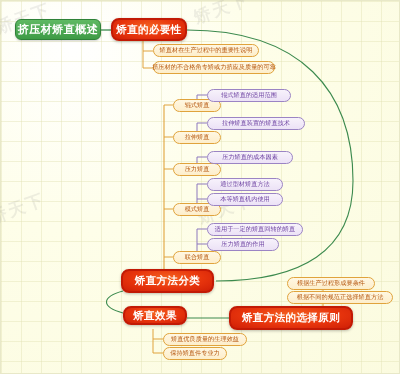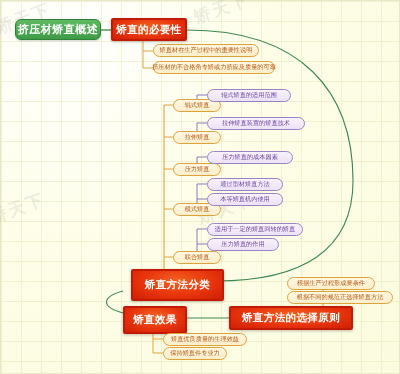--- a/index.html
+++ b/index.html
@@ -29,21 +29,21 @@
     border:1px solid #2f8238;
     border-radius:6px;
     color:#ffffff;font-weight:bold;font-size:11px;
     letter-spacing:.5px;
     box-shadow:0 1px 2px rgba(0,0,0,.18);
   }
   
   .n-red{
     background:radial-gradient(ellipse at 50% 35%, #f4621f 0%, #e8350d 55%, #cf1f06 100%);
     border:2px solid #c21a05;
-    border-radius:2px;
+    border-radius:8px;
     color:#ffffff;font-weight:bold;font-size:10.5px;
     letter-spacing:.4px;
     box-shadow:0 1px 3px rgba(0,0,0,.25);
   }
   
   .n-orange{
     background:linear-gradient(#fff7e2,#fdeecb);
     border:1px solid #e0a33c;
     border-radius:7px;
     color:#b4540c;font-size:6.2px;
@@ -115,23 +115,23 @@
   <div class="node n-purple" style="left:206px;top:150px;width:86px;height:13px;">压力矫直的成本因素</div>
 
   <div class="node n-orange" style="left:172px;top:202px;width:48px;height:13px;">模式矫直</div>
   <div class="node n-purple" style="left:206px;top:177px;width:76px;height:13px;">通过型材矫直方法</div>
   <div class="node n-purple" style="left:206px;top:192px;width:76px;height:13px;">本等矫直机内使用</div>
 
   <div class="node n-orange" style="left:172px;top:250px;width:48px;height:13px;">联合矫直</div>
   <div class="node n-purple" style="left:206px;top:222px;width:96px;height:13px;">适用于一定的矫直回转的矫直</div>
   <div class="node n-purple" style="left:206px;top:237px;width:72px;height:13px;">压力矫直的作用</div>
 
-  <div class="node n-red" style="left:130px;top:268px;width:93px;height:32px;">矫直方法分类</div>
+  <div class="node n-red" style="left:120px;top:268px;width:93px;height:24px;">矫直方法分类</div>
 
-  <div class="node n-red" style="left:122px;top:305px;width:64px;height:28px;">矫直效果</div>
+  <div class="node n-red" style="left:122px;top:305px;width:64px;height:19px;">矫直效果</div>
 
   <div class="node n-orange" style="left:162px;top:332px;width:84px;height:13px;">矫直优良质量的生理效益</div>
   <div class="node n-orange" style="left:162px;top:346px;width:64px;height:13px;">保持矫直件专业力</div>
 
   <div class="node n-red" style="left:228px;top:305px;width:124px;height:24px;">矫直方法的选择原则</div>
 
   <div class="node n-orange" style="left:286px;top:276px;width:88px;height:13px;">根据生产过程形成要条件</div>
   <div class="node n-orange" style="left:286px;top:290px;width:106px;height:13px;">根据不同的规范正选择矫直方法</div>
 
 </div>

